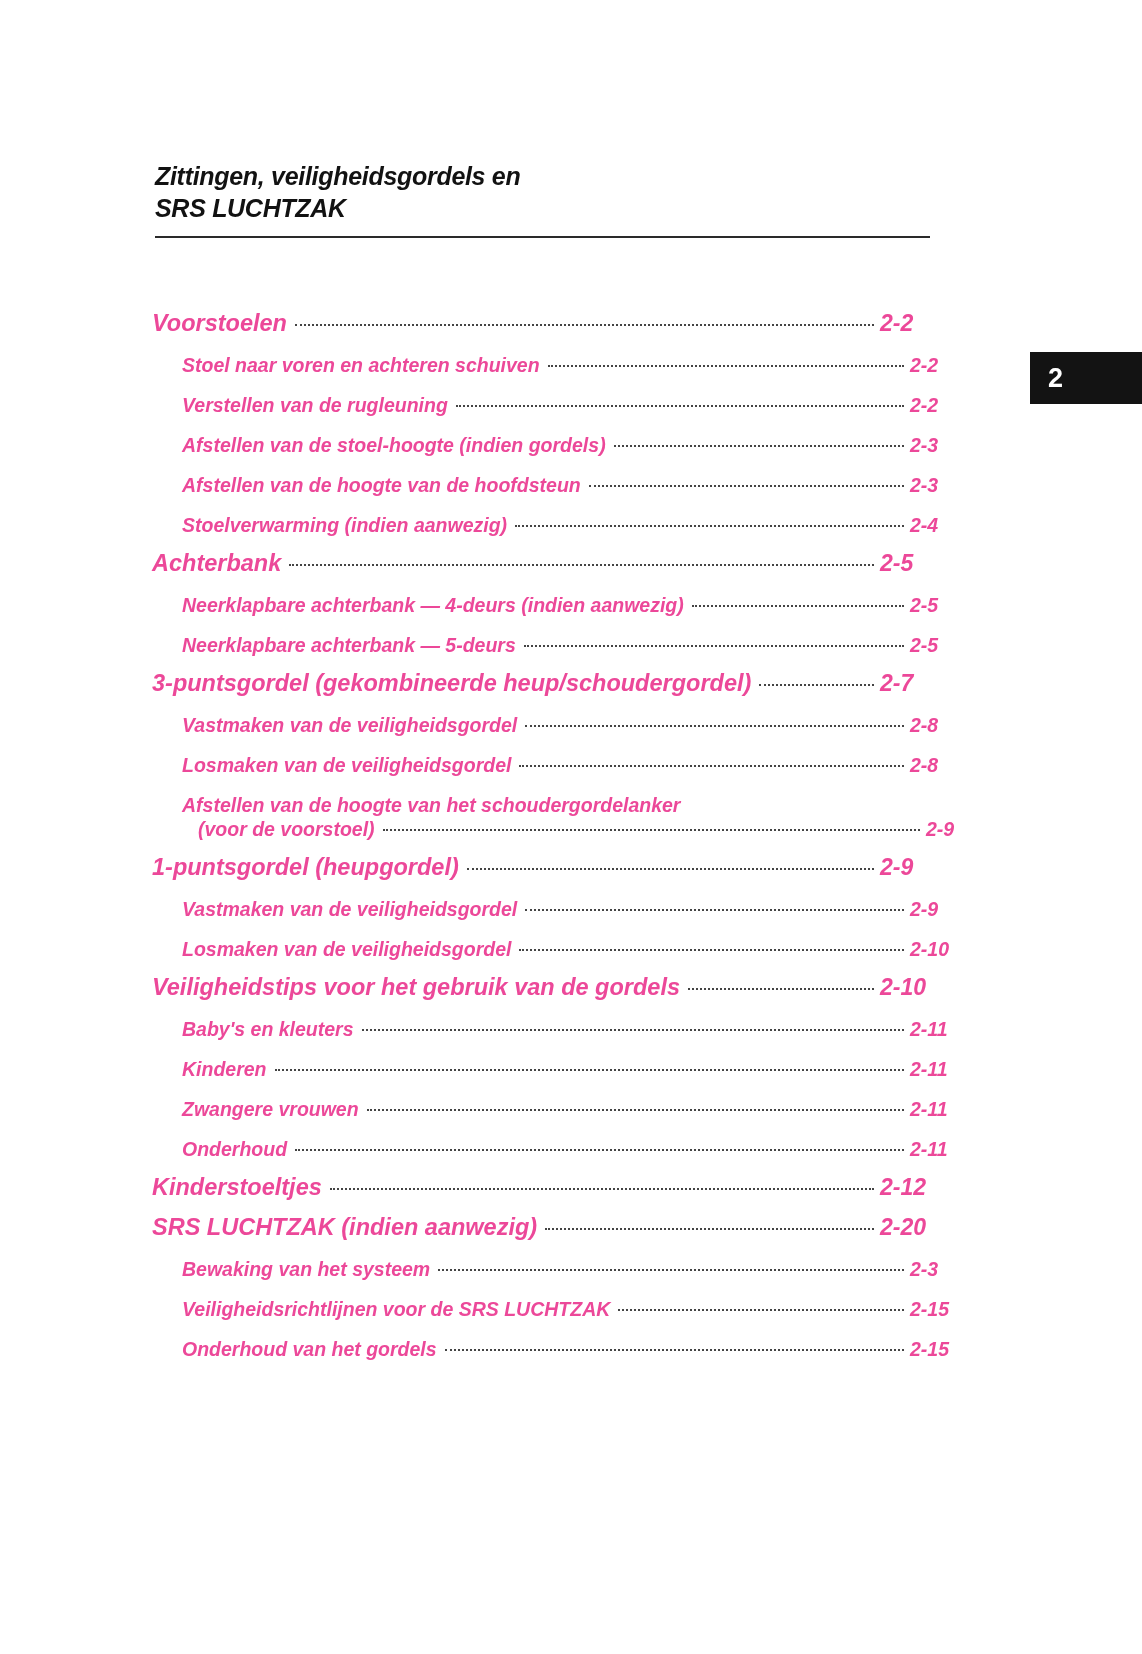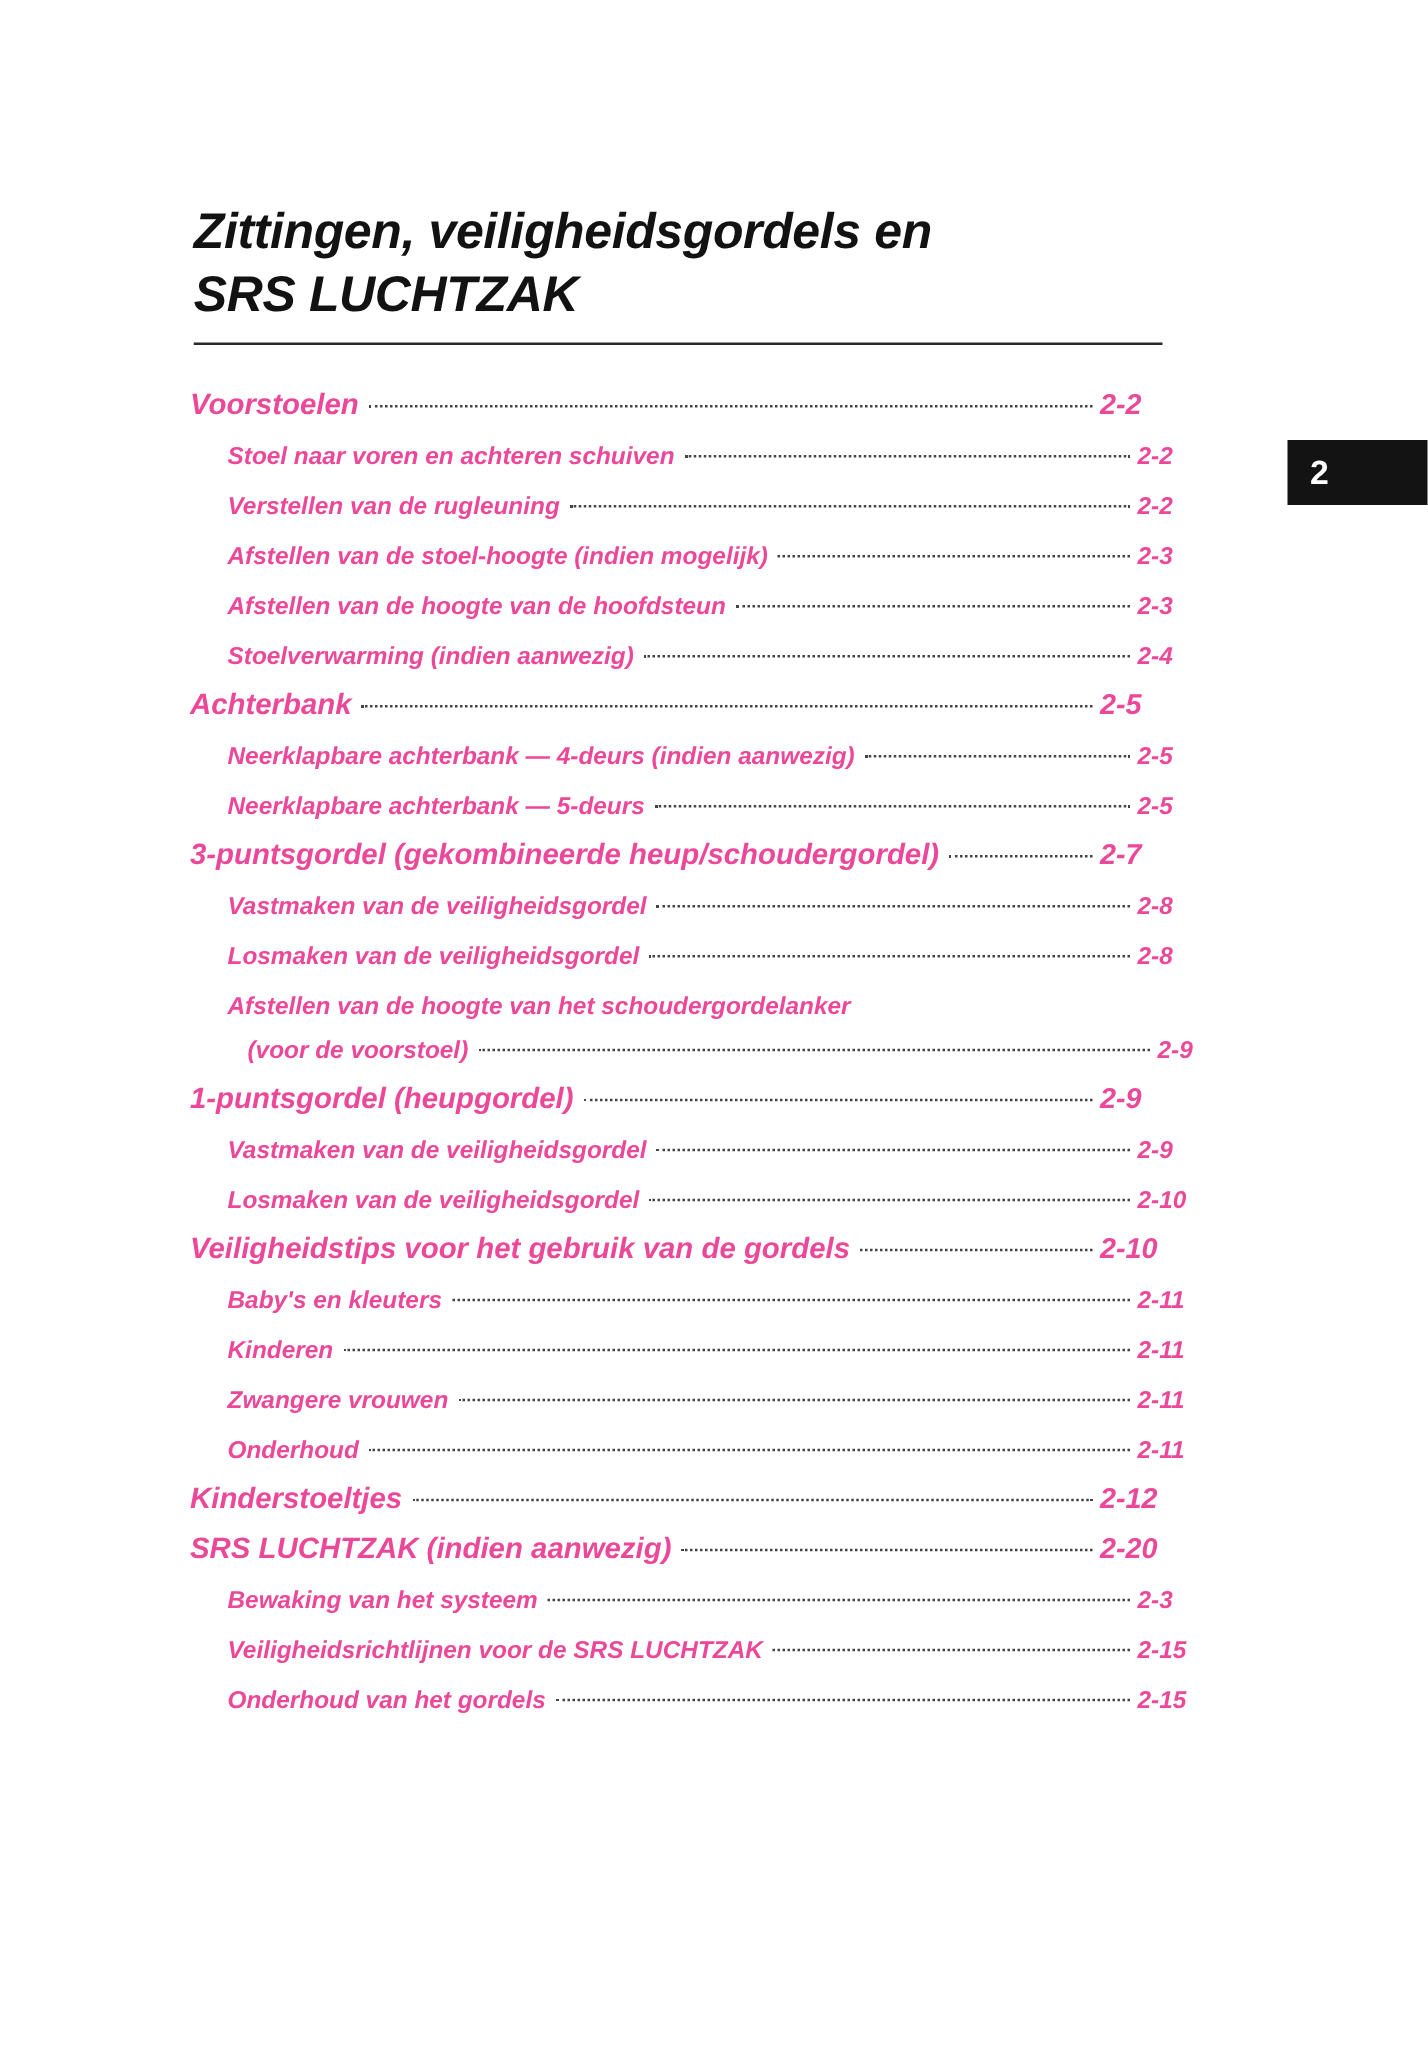--- a/index.html
+++ b/index.html
@@ -42,21 +42,21 @@
   
   .title-block {
     position: absolute;
     left: 155px;
     top: 160px;
     width: 775px;
   }
   .title-line {
     font-style: italic;
     font-weight: bold;
-    font-size: 40px;
+    font-size: 25px;
     line-height: 1.28;
     letter-spacing: -0.3px;
     color: #121212;
     font-family: "Liberation Sans", sans-serif;
     white-space: nowrap;
   }
   .title-rule {
     margin-top: 12px;
     border-bottom: 2px solid #2a2a2a;
     width: 775px;
@@ -81,21 +81,21 @@
     margin-top: 13px;
     margin-bottom: 2px;
   }
   .toc-row.level2 {
     font-size: 19.5px;
     margin-top: 17px;
     padding-left: 30px;
   }
   .toc-row.level2-cont {
     font-size: 19.5px;
-    margin-top: 12px;
+    margin-top: 1px;
     padding-left: 46px;
   }
   .toc-label {
     white-space: nowrap;
     flex: 0 0 auto;
   }
   .dots {
     flex: 1 1 auto;
     margin: 0 6px 0 8px;
     border-bottom: 2.5px dotted #444;
@@ -137,21 +137,21 @@
         <span class="toc-label">Stoel naar voren en achteren schuiven</span>
         <span class="dots"></span>
         <span class="toc-page">2-2</span>
       </div>
       <div class="toc-row level2">
         <span class="toc-label">Verstellen van de rugleuning</span>
         <span class="dots"></span>
         <span class="toc-page">2-2</span>
       </div>
       <div class="toc-row level2">
-        <span class="toc-label">Afstellen van de stoel-hoogte (indien mogelijk)</span>
+        <span class="toc-label">Afstellen van de stoel-hoogte (indien gordels)</span>
         <span class="dots"></span>
         <span class="toc-page">2-3</span>
       </div>
       <div class="toc-row level2">
         <span class="toc-label">Afstellen van de hoogte van de hoofdsteun</span>
         <span class="dots"></span>
         <span class="toc-page">2-3</span>
       </div>
       <div class="toc-row level2">
         <span class="toc-label">Stoelverwarming (indien aanwezig)</span>

